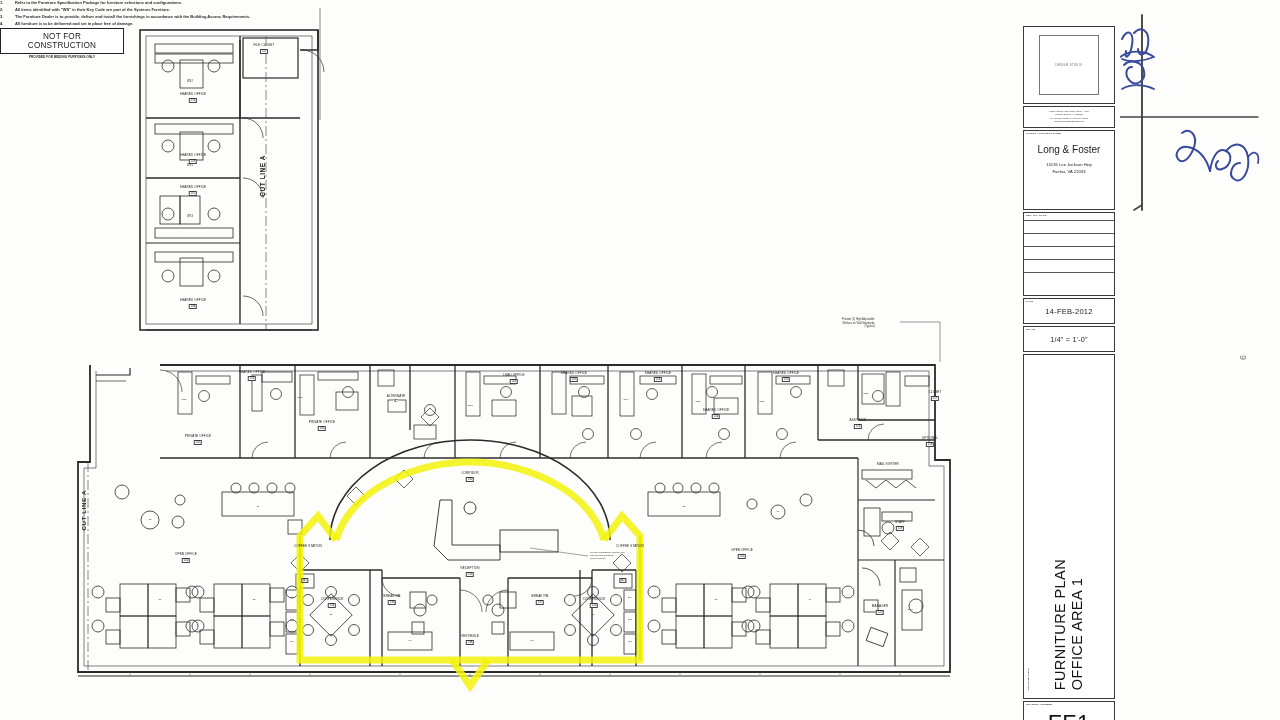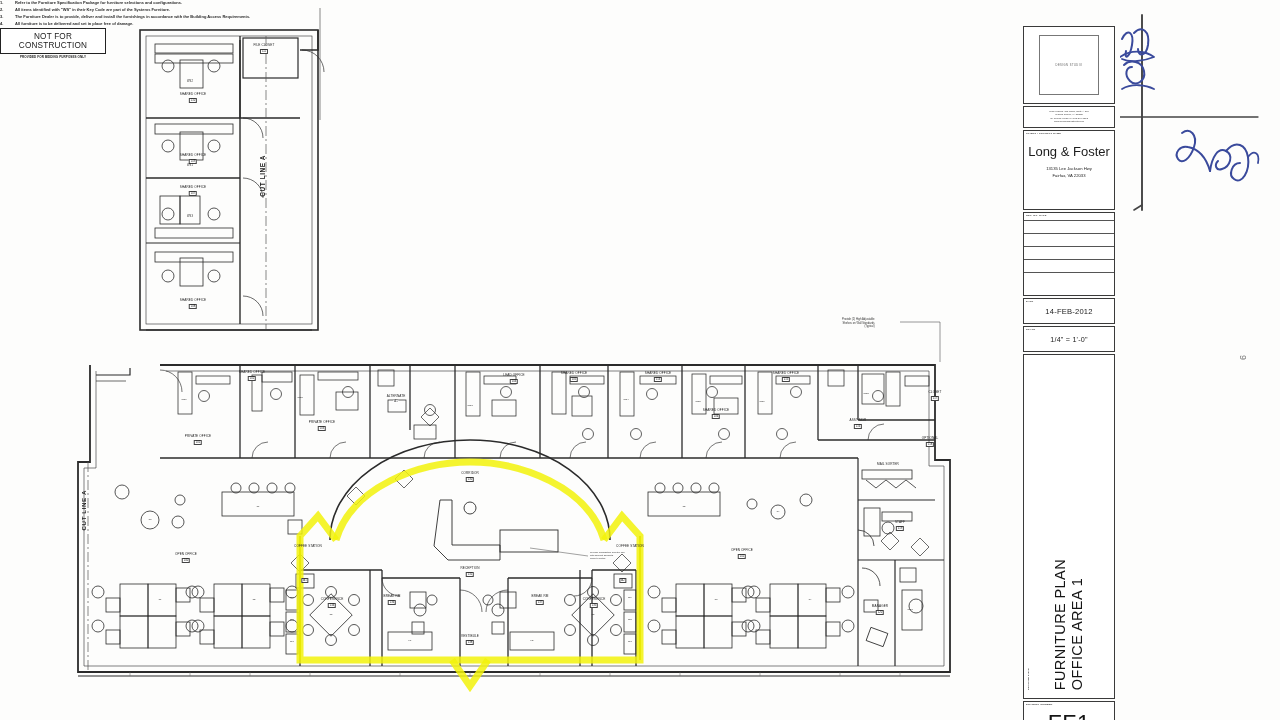--- a/index.html
+++ b/index.html
@@ -20,39 +20,39 @@
   
   #notes{left:385px;top:55px;width:360px;}
   #notes h2{margin:0 0 4px 0;font-size:13.5px;font-weight:400;letter-spacing:.3px;color:#1c1c1c;}
   #notes ol{margin:0;padding:0;list-style:none;}
   #notes li{font-size:4.0px;line-height:1.45;color:#2a2a2a;
             display:flex;gap:6px;margin-bottom:1.2px;font-weight:bold;}
   #notes li .num{width:9px;flex:none;}
   #notes li .txt{flex:1;}
 
   
-  #nfc{left:897px;top:56px;width:106px;}
+  #nfc{left:897px;top:56px;width:124px;}
   #nfc .stampbox{border:1.6px solid #222;padding:3px 0;text-align:center;background:#fff;}
   #nfc .l1{font-size:8.2px;letter-spacing:.2px;}
   #nfc .l2{font-size:8.2px;letter-spacing:.2px;}
   #nfc .sub{font-size:3.0px;text-align:center;margin-top:1px;letter-spacing:.1px;font-weight:bold;}
 
   
   #tb{position:absolute;left:1023px;top:26px;width:92px;height:680px;}
   #tb .cell{border:0.9px solid #3a3a3a;box-sizing:border-box;background:#fff;
             position:relative;margin-bottom:2px;}
   #tb .cap{font-size:2.5px;position:absolute;left:2px;top:1px;letter-spacing:.2px;color:#333;font-weight:bold;}
   .logo-cell{height:78px;display:flex;align-items:center;justify-content:center;}
   .logo-inner{width:58px;height:58px;border:0.9px solid #777;display:flex;
               align-items:center;justify-content:center;}
   .logo-txt{font-size:2.6px;letter-spacing:.5px;color:#555;}
   .firm-cell{height:22px;padding:3px 3px 0 3px;text-align:center;}
   .firm-cell div{font-size:2.45px;line-height:1.42;color:#333;}
   .client-cell{height:80px;padding-top:7px;text-align:center;}
-  .client-name{font-size:13px;margin:6px 0 6px;color:#1c1c1c;}
+  .client-name{font-size:10px;margin:6px 0 6px;color:#1c1c1c;}
   .client-addr{font-size:4.2px;line-height:1.75;color:#222;}
   .rev-cell{height:84px;}
   .rev-cell .rrow{height:12px;border-top:0.8px solid #555;}
   .date-cell{height:26px;display:flex;align-items:center;justify-content:center;}
   .date-cell span{font-size:7.6px;letter-spacing:.2px;}
   .scale-cell{height:26px;display:flex;align-items:center;justify-content:center;}
   .scale-cell span{font-size:7.2px;letter-spacing:.2px;}
   .dwg-cell{height:345px;position:relative;}
   .dwg-title{position:absolute;left:0;bottom:8px;width:100%;display:flex;
              justify-content:center;gap:1px;}

